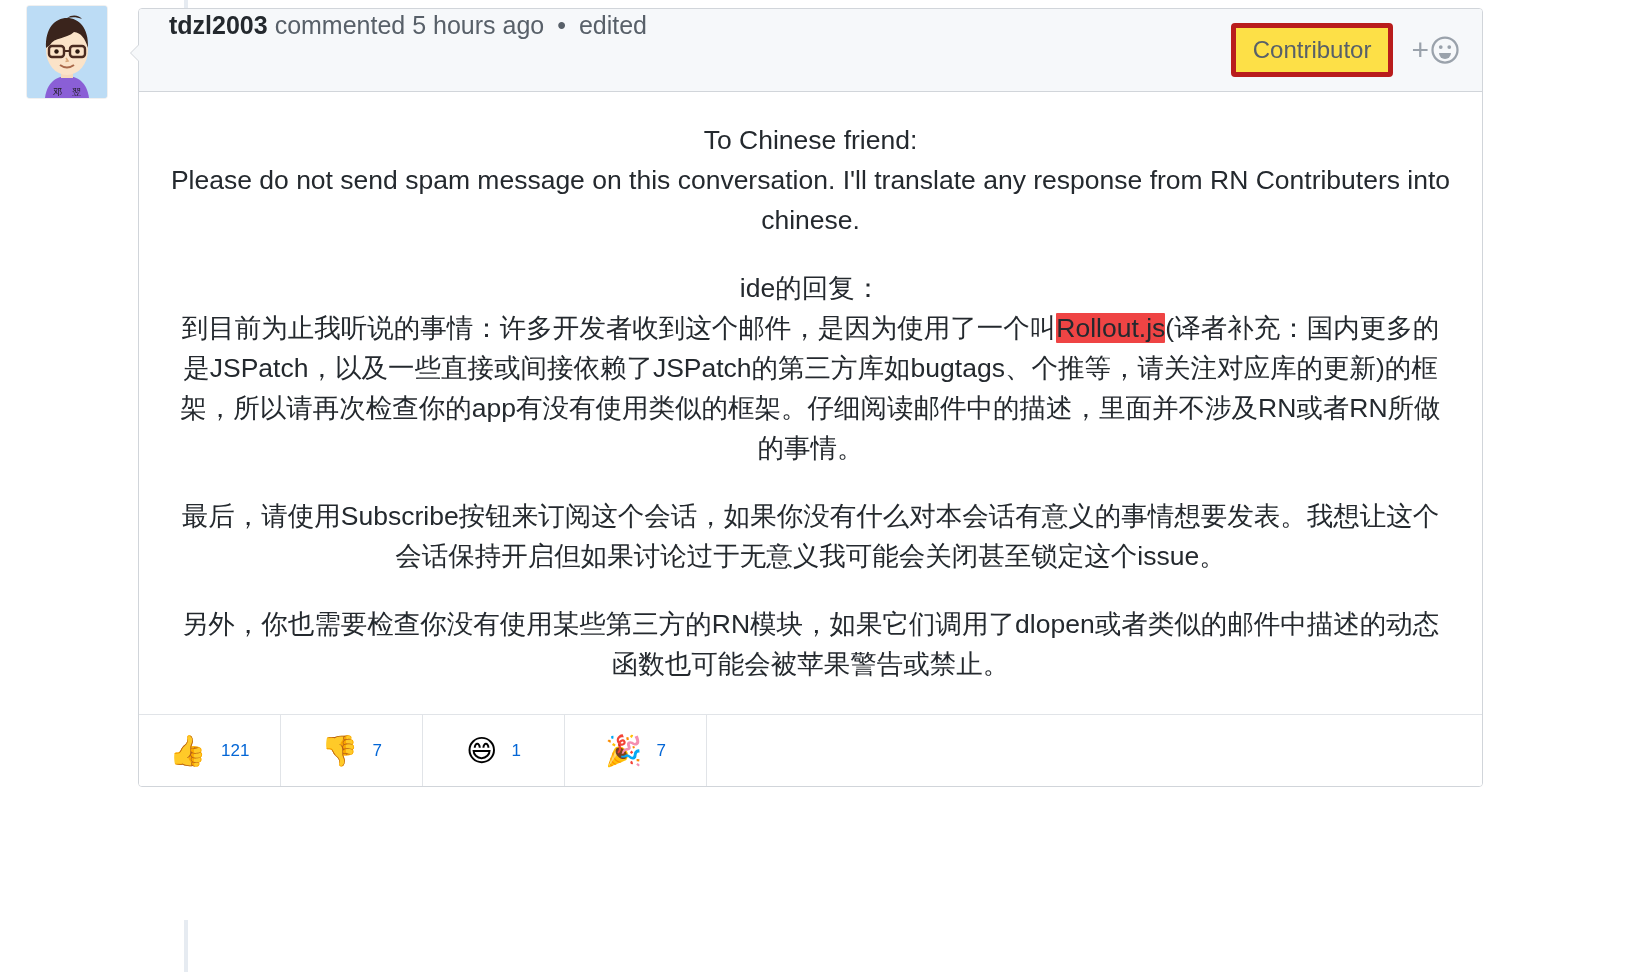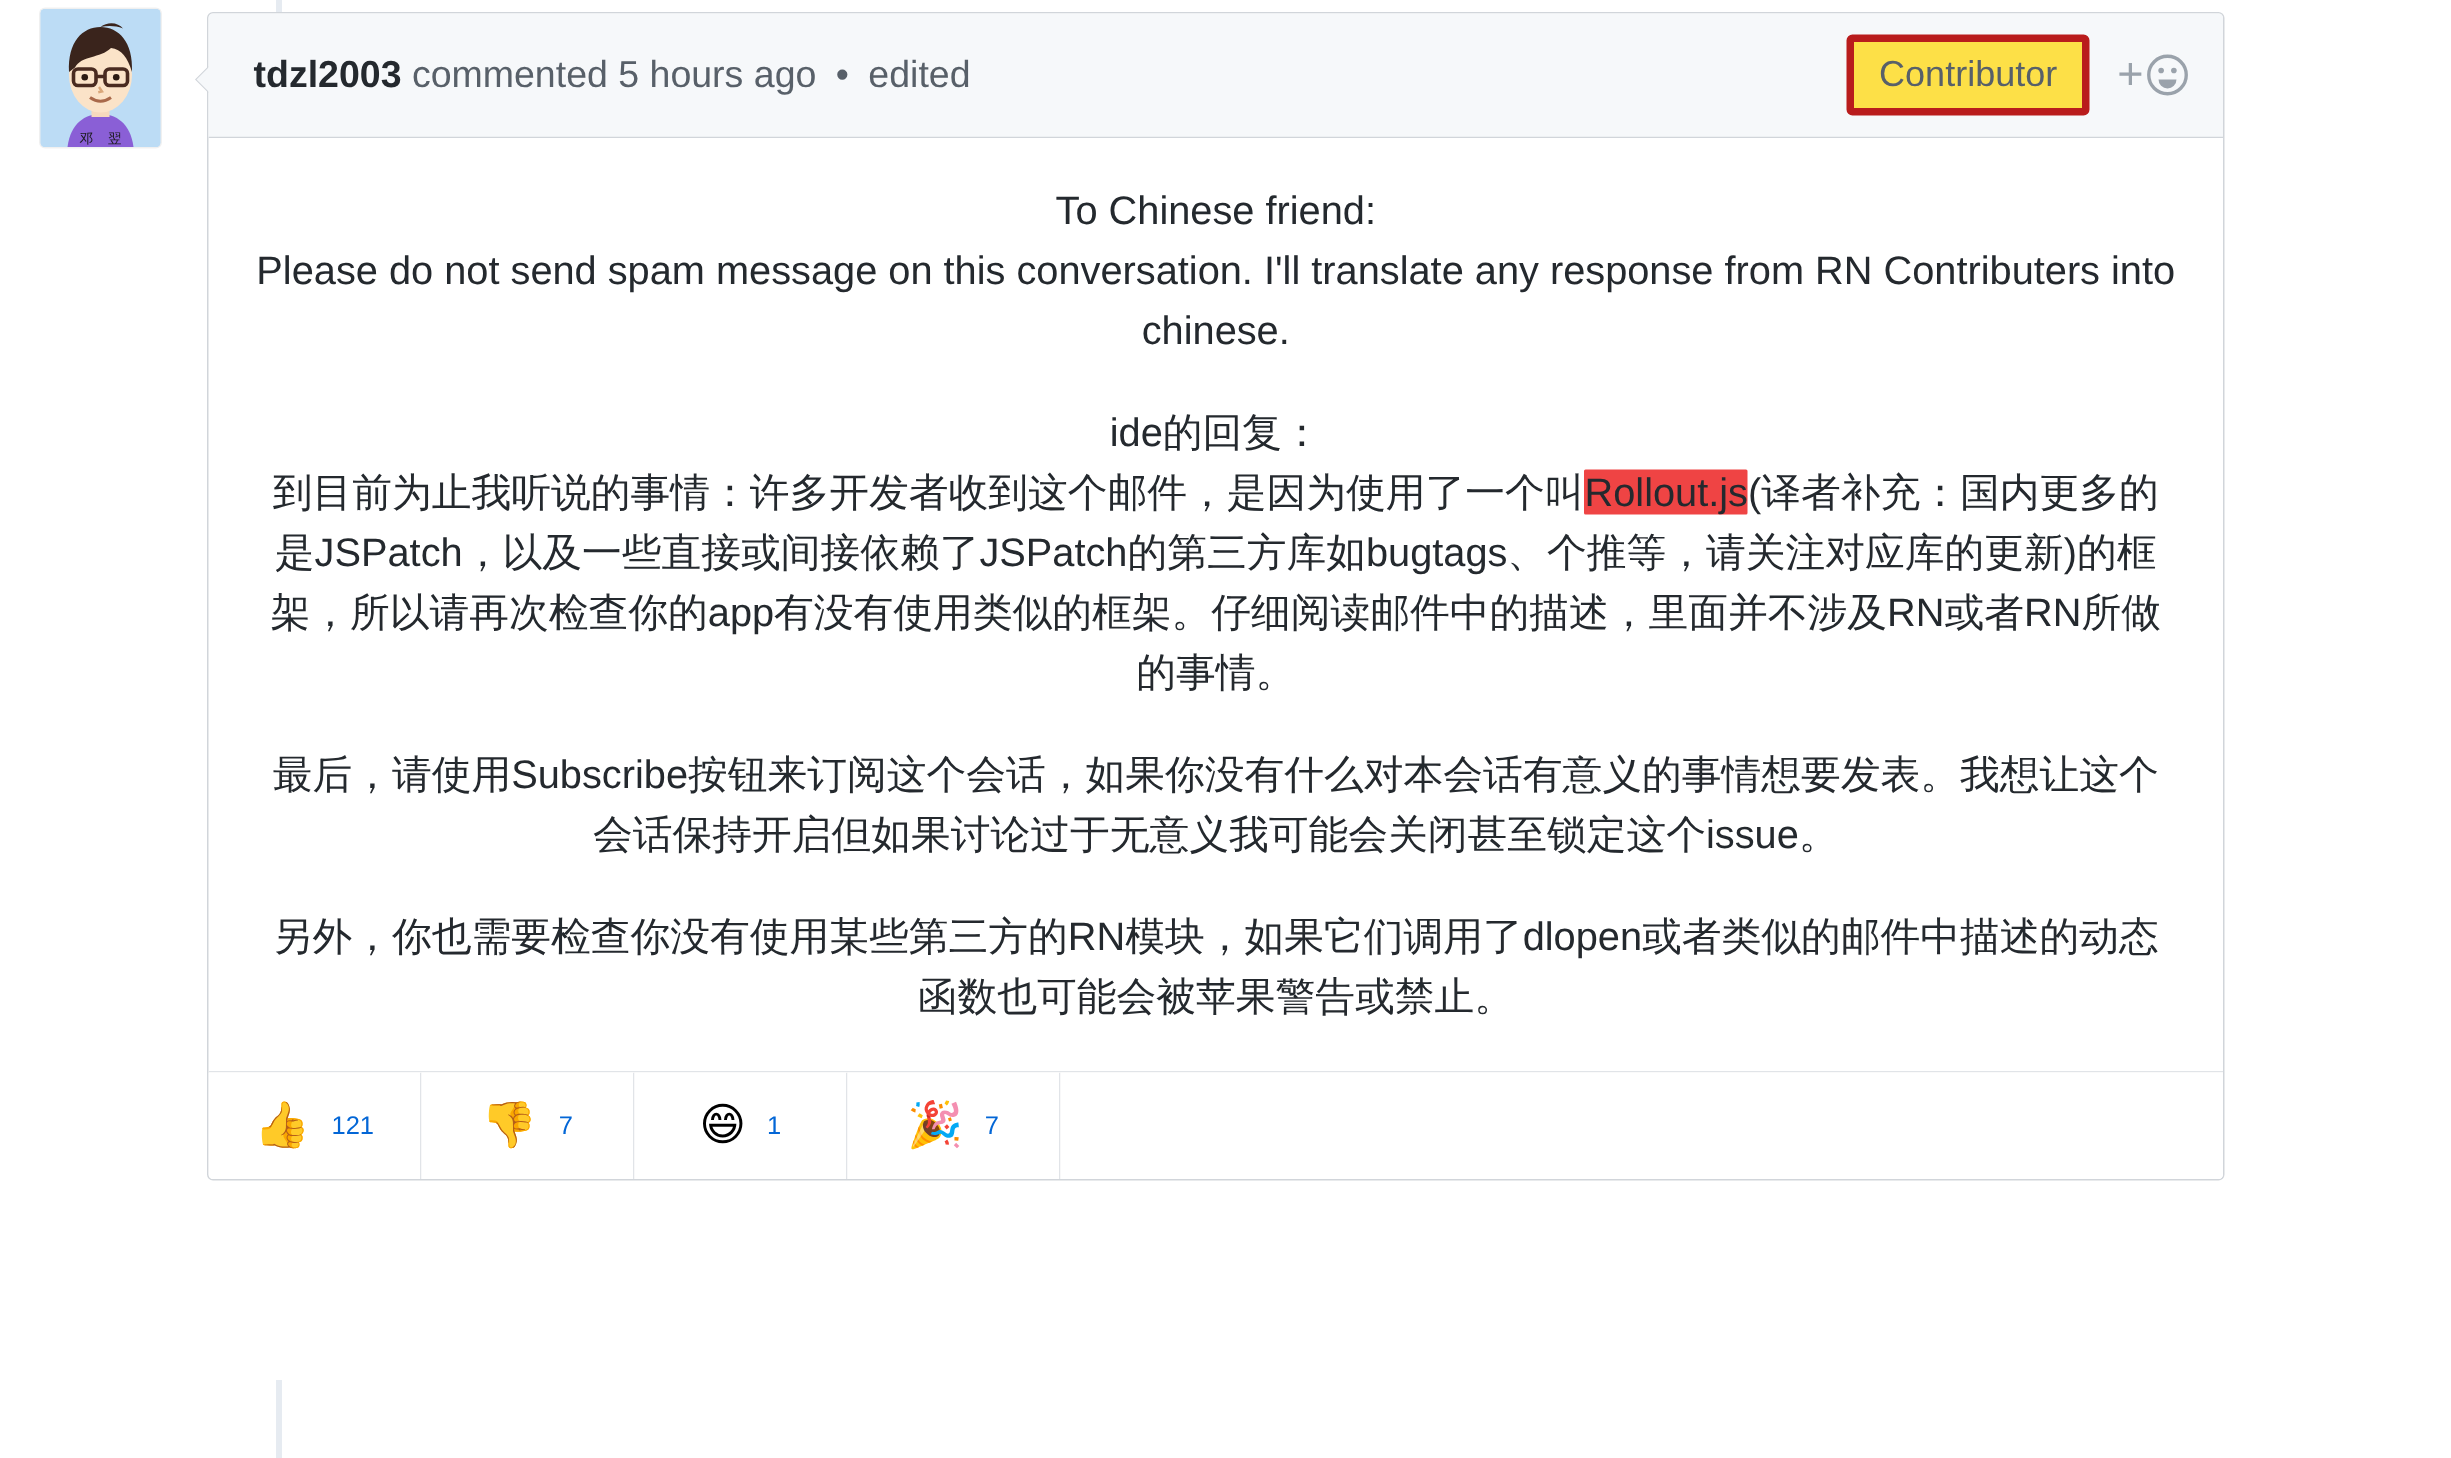--- a/index.html
+++ b/index.html
@@ -75,21 +75,20 @@
   }
 
   
   .comment-header {
     position: relative;
     height: 83px;
     background: #f6f8fa;
     border-bottom: 1px solid #d1d5da;
     border-radius: 3px 3px 0 0;
     display: flex;
-    align-items: center;
     padding: 0 22px 0 30px;
   }
   .header-text {
     font-size: 25px;
     color: #586069;
     line-height: 1.3;
     white-space: nowrap;
   }
   .author {
     font-weight: bold;

